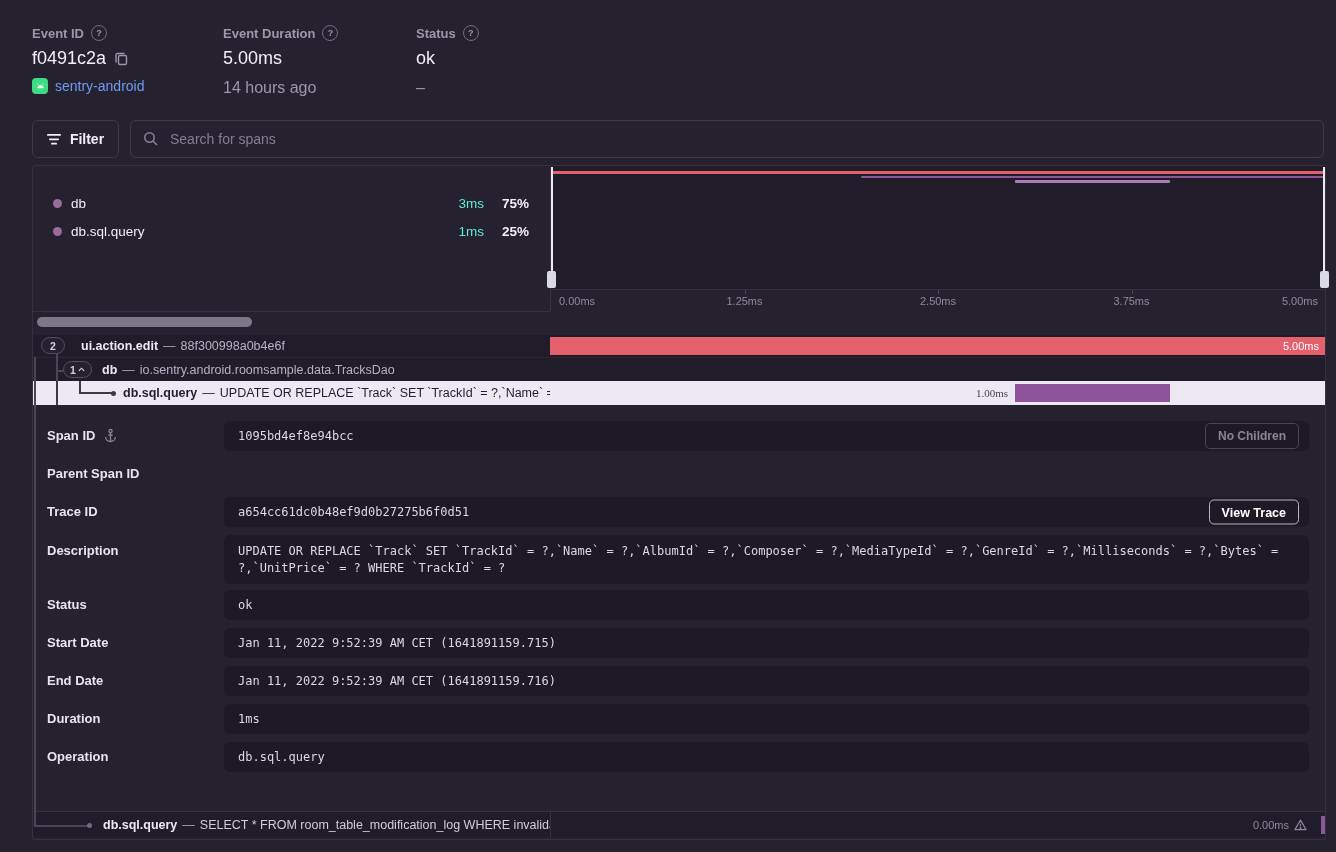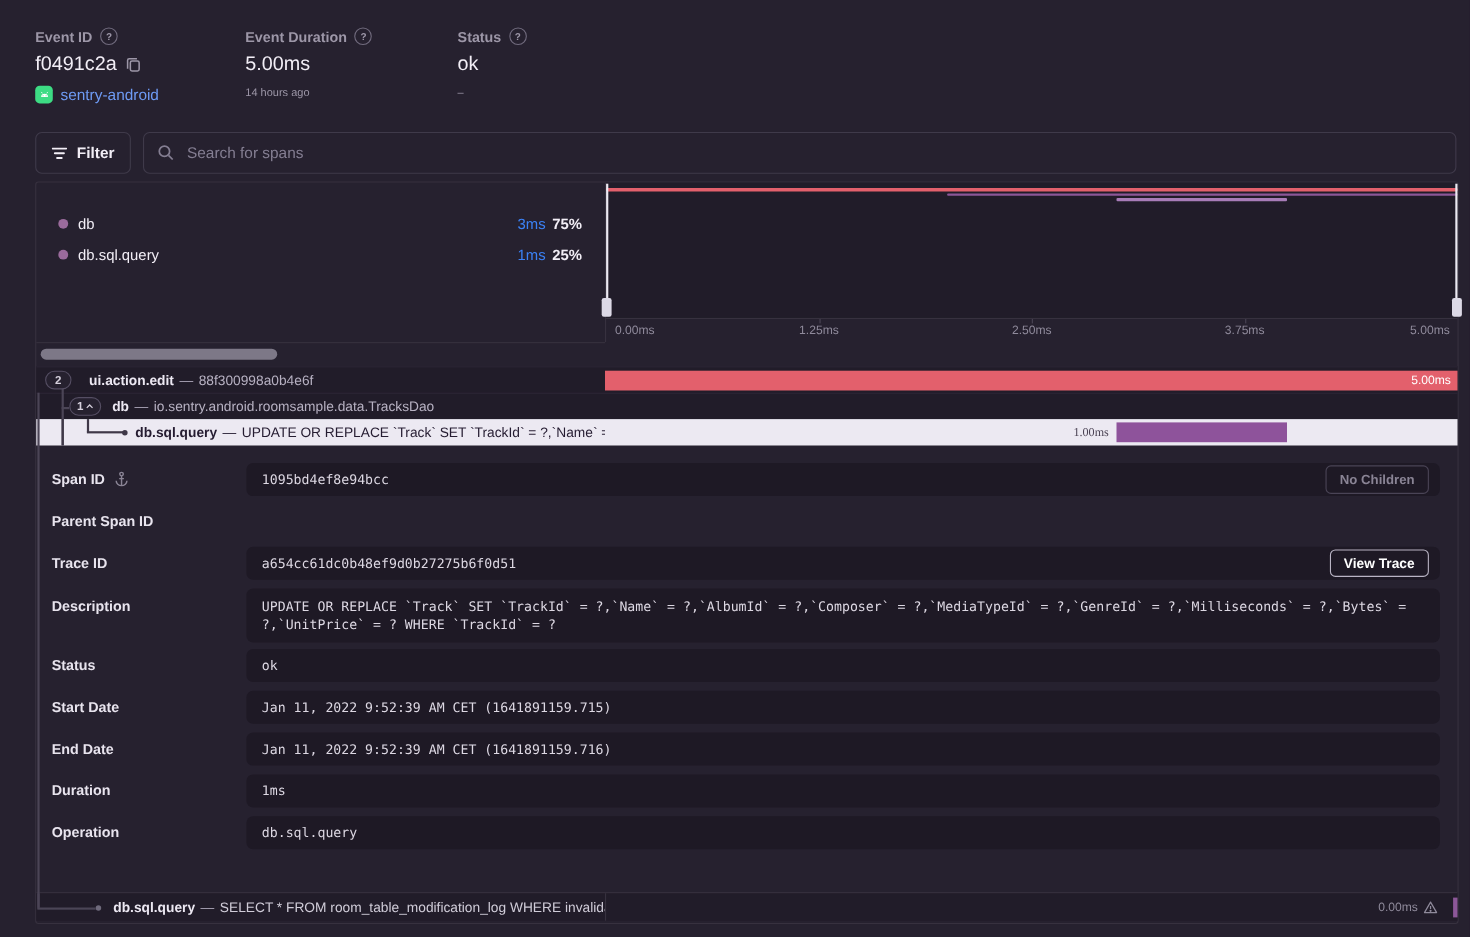--- a/index.html
+++ b/index.html
@@ -3,38 +3,38 @@
 <meta charset="utf-8">
 <style>
   html,body{margin:0;padding:0;background:#26212f;}
   .page{position:relative;width:1336px;height:852px;background:#26212f;
         font-family:"Liberation Sans",sans-serif;color:#f2eef6;overflow:hidden;}
   .abs{position:absolute;}
   .lbl{font-size:13px;font-weight:bold;color:#9d97a8;display:flex;align-items:center;gap:7px;}
   .qicon{width:14px;height:14px;border:1.4px solid #716b7e;border-radius:50%;display:inline-flex;
          align-items:center;justify-content:center;font-size:9px;color:#9d97a8;font-weight:bold;}
   .hval{font-size:18px;color:#f2eef6;display:flex;align-items:center;gap:8px;}
-  .hsub{font-size:10px;color:#9d97a8;}
+  .hsub{font-size:16px;color:#9d97a8;}
   .link{color:#6e9bf4;font-size:14px;}
   .android{width:16px;height:16px;border-radius:4px;background:#3ddc84;display:inline-flex;
            align-items:center;justify-content:center;}
   .btn{border:1px solid #3f3a4a;border-radius:6px;background:transparent;display:flex;
        align-items:center;box-sizing:border-box;}
   .filter-btn{left:32px;top:120px;width:87px;height:38px;justify-content:center;gap:9px;
               font-size:14px;font-weight:bold;color:#f2eef6;cursor:pointer;}
   .search{left:130px;top:120px;width:1194px;height:38px;padding:0 12px;gap:9px;}
   .search input{flex:1;background:transparent;border:none;outline:none;color:#d9d4e0;
                 font-size:14px;font-family:"Liberation Sans",sans-serif;}
   .search input::placeholder{color:#847e92;}
   .main{left:32px;top:165px;width:1292px;height:673px;border:1px solid #37313f;border-radius:3px;
         box-sizing:content-box;}
   .legend-item{position:absolute;left:0;width:517px;height:28px;display:flex;align-items:center;cursor:pointer;}
   .dot{width:9px;height:9px;border-radius:50%;background:#9a6b9c;position:absolute;left:20px;}
   .legend-op{position:absolute;left:38px;font-size:13.5px;color:#f2eef6;}
-  .legend-dur{position:absolute;right:54px;font-size:13.5px;color:#3b82f6;}
+  .legend-dur{position:absolute;right:66px;font-size:13.5px;color:#5eead4;}
   .legend-pct{position:absolute;right:21px;font-size:13.5px;font-weight:bold;color:#f2eef6;}
   .minimap{left:517px;top:0;width:775px;height:123px;background:#211c29;border-left:1px solid #37313f;box-sizing:border-box;}
   .mline{position:absolute;height:2.5px;border-radius:1px;}
   .mline0{top:5px;} .mline1{top:9.5px;} .mline2{top:14px;}
   .handle-line{position:absolute;top:1px;width:2px;height:106px;background:#ece9f2;}
   .handle-grip{position:absolute;top:105px;width:9px;height:17px;border-radius:2px;background:#dcd9e6;cursor:ew-resize;}
   .axisrow{left:517px;top:123px;width:775px;height:22px;border-top:1px solid #37313f;
            border-left:1px solid #37313f;box-sizing:border-box;font-size:11px;color:#8f8a9b;}
   .tick{position:absolute;top:0;width:1px;height:4px;background:#4a4455;}
   .ticklbl{position:absolute;top:5px;}

